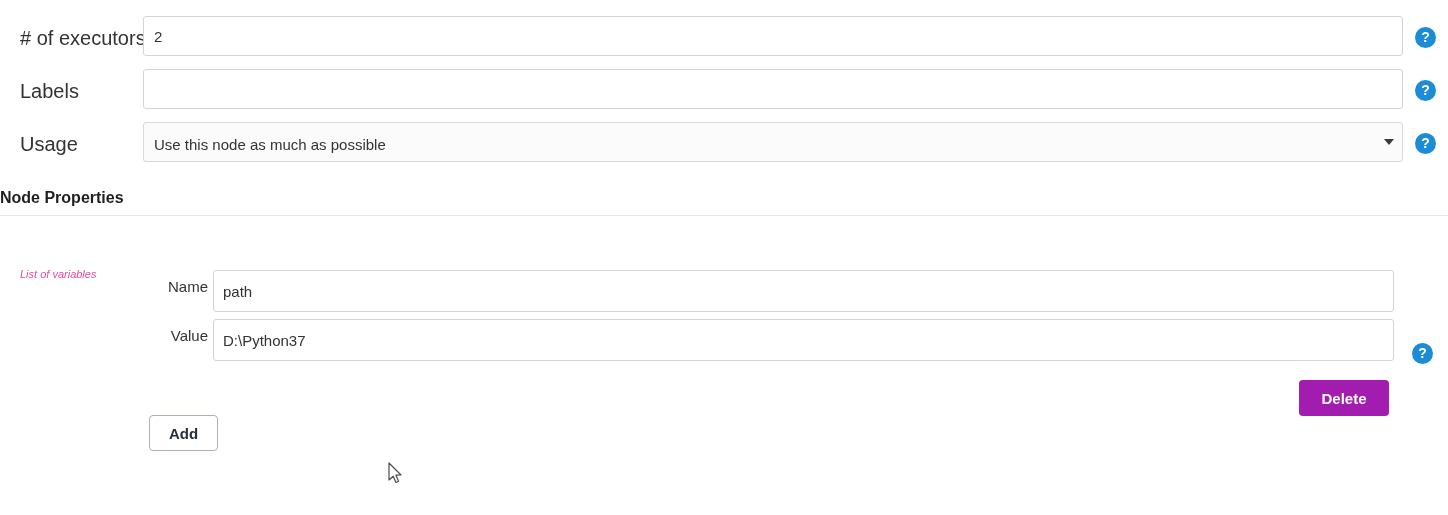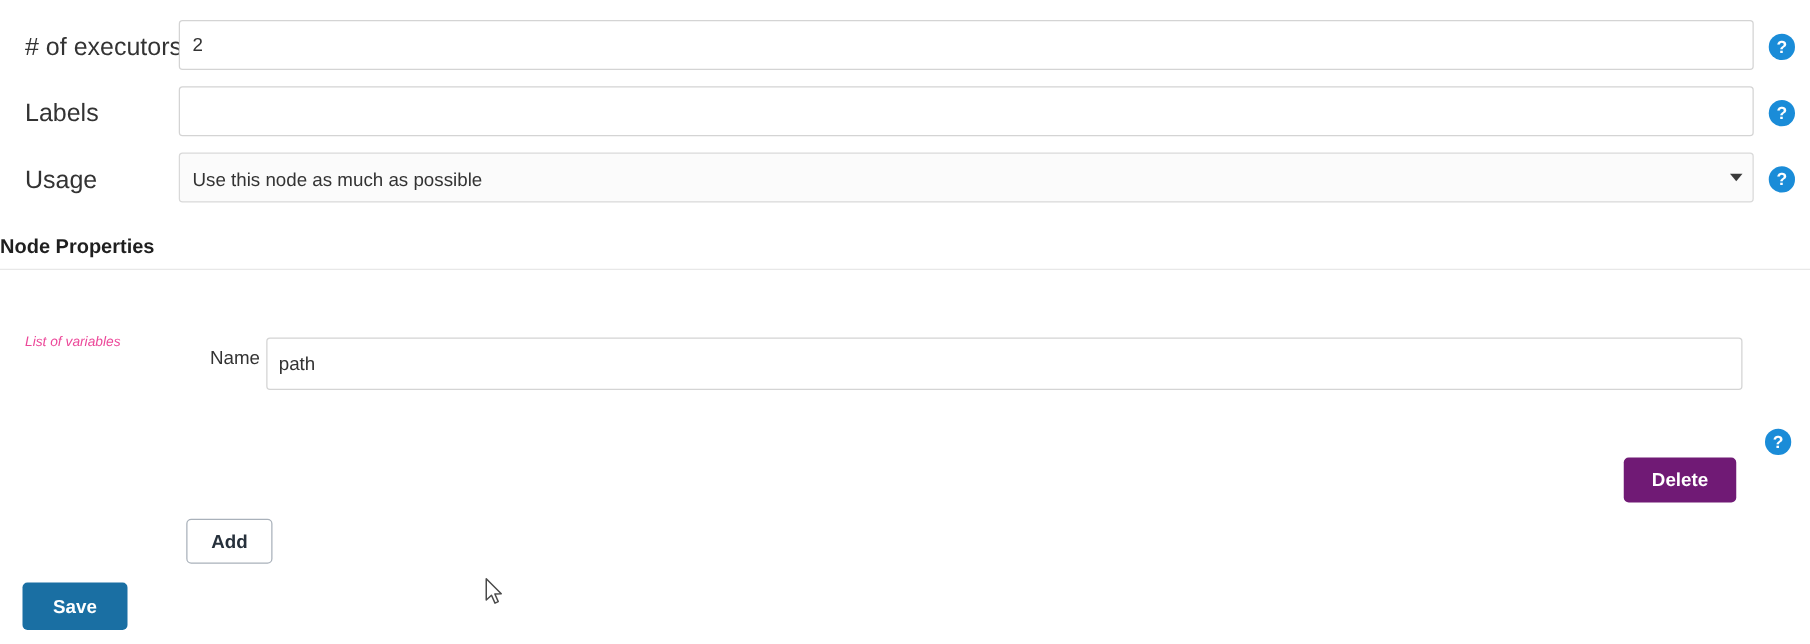--- a/index.html
+++ b/index.html
@@ -188,24 +188,24 @@
     background: #ffffff;
     border: 1px solid #d4d4d4;
     border-radius: 3px;
     outline: none;
   }
 
   
   .btn-delete {
     position: absolute;
     left: 1299px;
-    top: 366px;
+    top: 380px;
     width: 90px;
     height: 36px;
-    background: #701a75;
+    background: #a21caf;
     color: #ffffff;
     font-size: 15px;
     font-weight: bold;
     font-family: "Liberation Sans", sans-serif;
     border: none;
     border-radius: 4px;
     cursor: pointer;
     line-height: 1;
   }
   .btn-add {
@@ -287,26 +287,29 @@
   <div class="section-rule"></div>
 
 
   <div class="list-label">List of variables</div>
 
   <div class="var-row" style="top:270px;">
     <div class="var-label">Name</div>
     <input class="var-input" type="text" value="path" style="">
   </div>
 
+  <div class="var-row" style="top:319px;">
+    <div class="var-label">Value</div>
+    <input class="var-input" type="text" value="D:\Python37" style="">
+  </div>
 
   <div class="help-icon" style="left:1412px; top:343px;">?</div>
 
   <button class="btn-delete">Delete</button>
 
   <button class="btn-add">Add</button>
 
-  <button class="btn-save">Save</button>
 
   <svg class="cursor" width="18" height="24" viewBox="0 0 18 24">
     <path d="M2,1 L2,18 L6.2,14.2 L9,20.5 L11.6,19.3 L8.9,13.2 L14,13 Z" fill="#ffffff" stroke="#4a4a4a" stroke-width="1.2" stroke-linejoin="round"></path>
   </svg>
 
 </div>
 
 </body></html>

